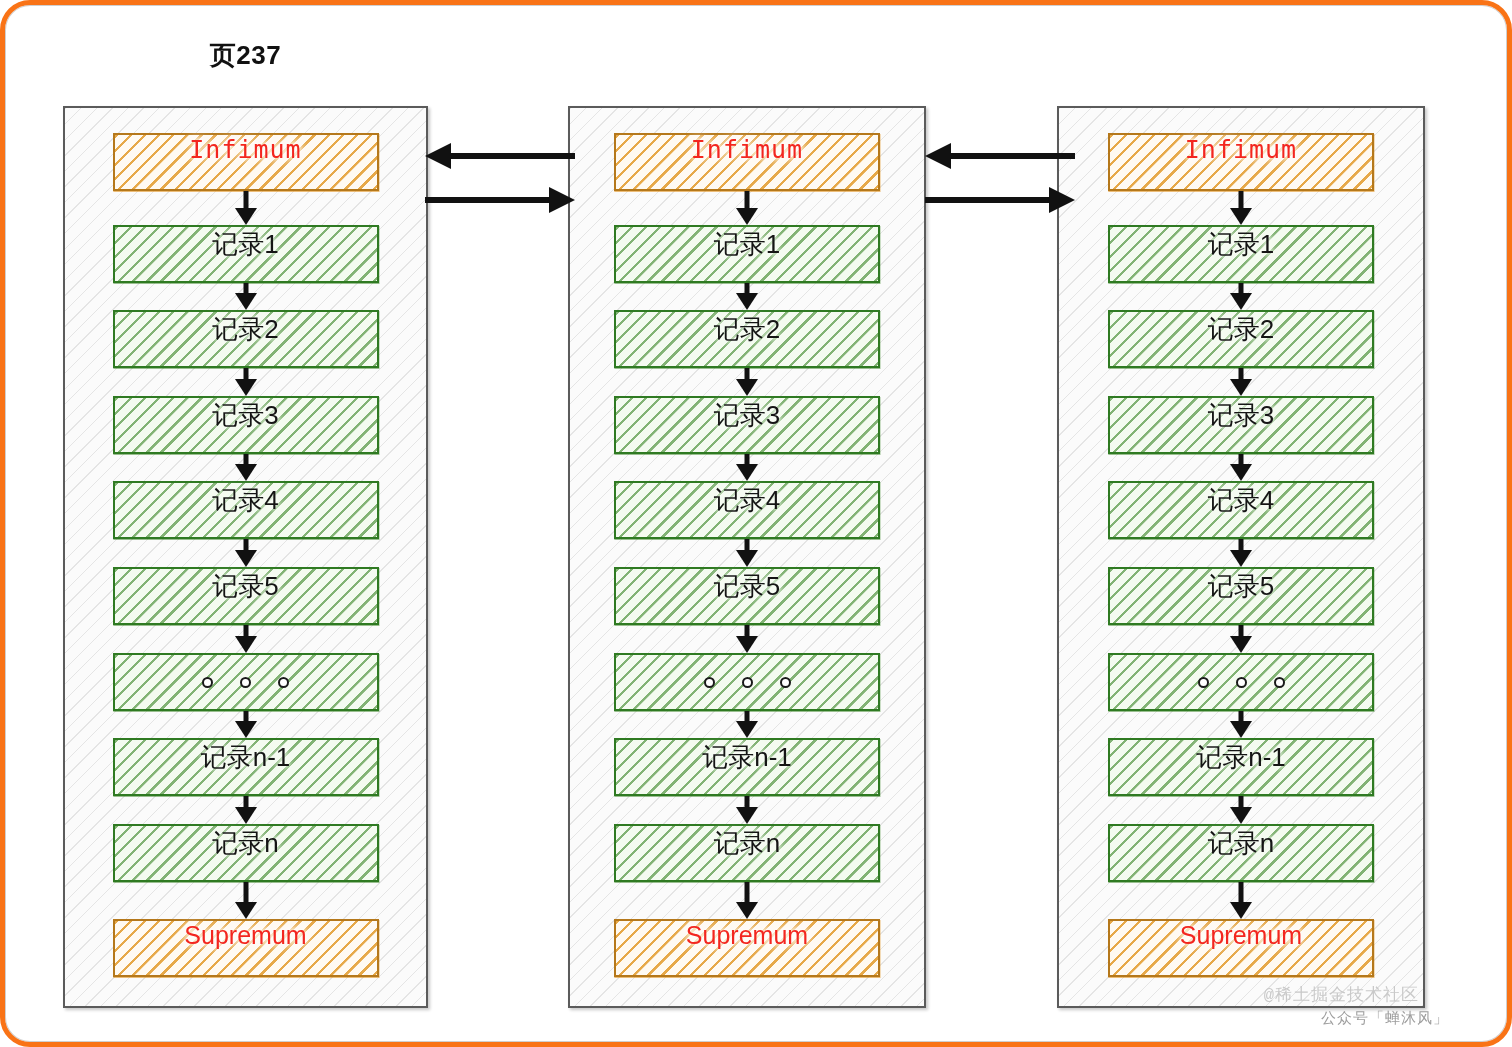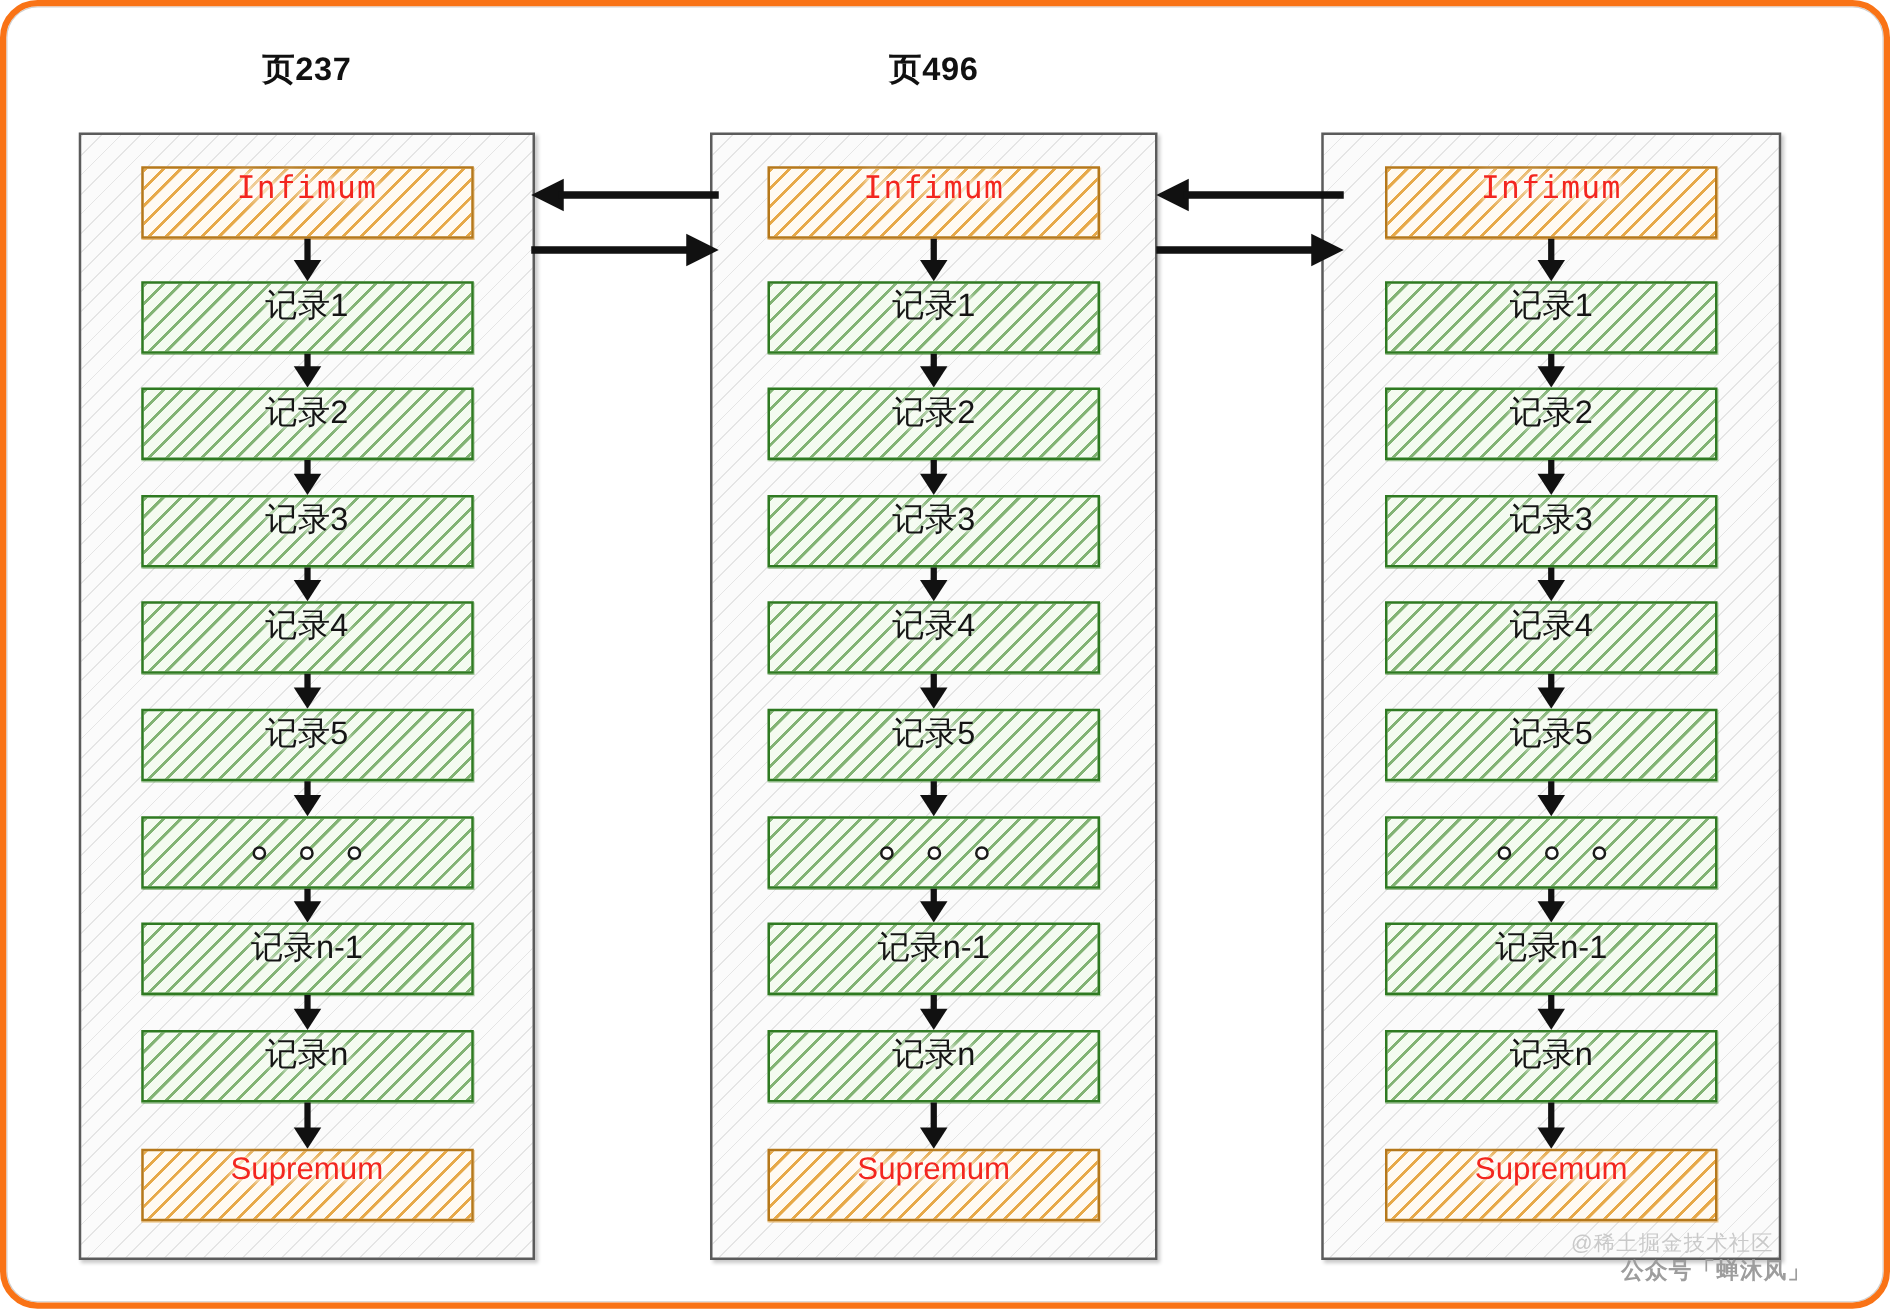--- a/index.html
+++ b/index.html
@@ -123,26 +123,26 @@
   .hArrow .tipR{
     position:absolute;right:0;top:0;width:0;height:0;
     border-top:13px solid transparent;border-bottom:13px solid transparent;
     border-left:26px solid #111;
   }
 
   
   .wm1{
     position:absolute;right:88px;bottom:36px;
     font-size:17px;color:#c9c9c9;letter-spacing:1px;
-    font-family:Liberation Sans, sans-serif;white-space:nowrap;
+    font-family:Liberation Mono, monospace;white-space:nowrap;
   }
   .wm2{
     position:absolute;right:58px;bottom:14px;
-    font-size:18px;color:#9d9d9d;letter-spacing:1px;
-    font-family:"Liberation Sans",sans-serif;white-space:nowrap;font-weight:bold;
+    font-size:15px;color:#9d9d9d;letter-spacing:1px;
+    font-family:"Liberation Sans",sans-serif;white-space:nowrap;
   }
 </style>
 </head>
 <body>
 
 <div id="frame">
 
   <div id="columns">
       <div class="page-col" style="left: 58px; width: 365px; height: 1047px;">
         <div class="page-title">页237</div>
@@ -213,21 +213,20 @@
           <div class="vArrow" style="top: 774px; height: 37px;">
             <div class="stem" style="height:23px;"></div>
             <div class="head"></div>
           </div>
           <div class="cell bnd sans" style="top: 811px; position: absolute; left: 50%; transform: translateX(-50%);">
             <span class="lbl">Supremum</span>
           </div>
         </div>
       </div>
       <div class="page-col" style="left: 563px; width: 358px; height: 1047px;">
-        <div class="page-title">页496</div>
         <div class="page-box">
           <div class="cell bnd mono" style="top: 25px; position: absolute; left: 50%; transform: translateX(-50%);">
             <span class="lbl">Infimum</span>
           </div>
           <div class="vArrow" style="top: 83px; height: 34px;">
             <div class="stem" style="height:20px;"></div>
             <div class="head"></div>
           </div>
           <div class="cell rec" style="top: 117px; position: absolute; left: 50%; transform: translateX(-50%);">
             <span class="lbl">记录1</span>

